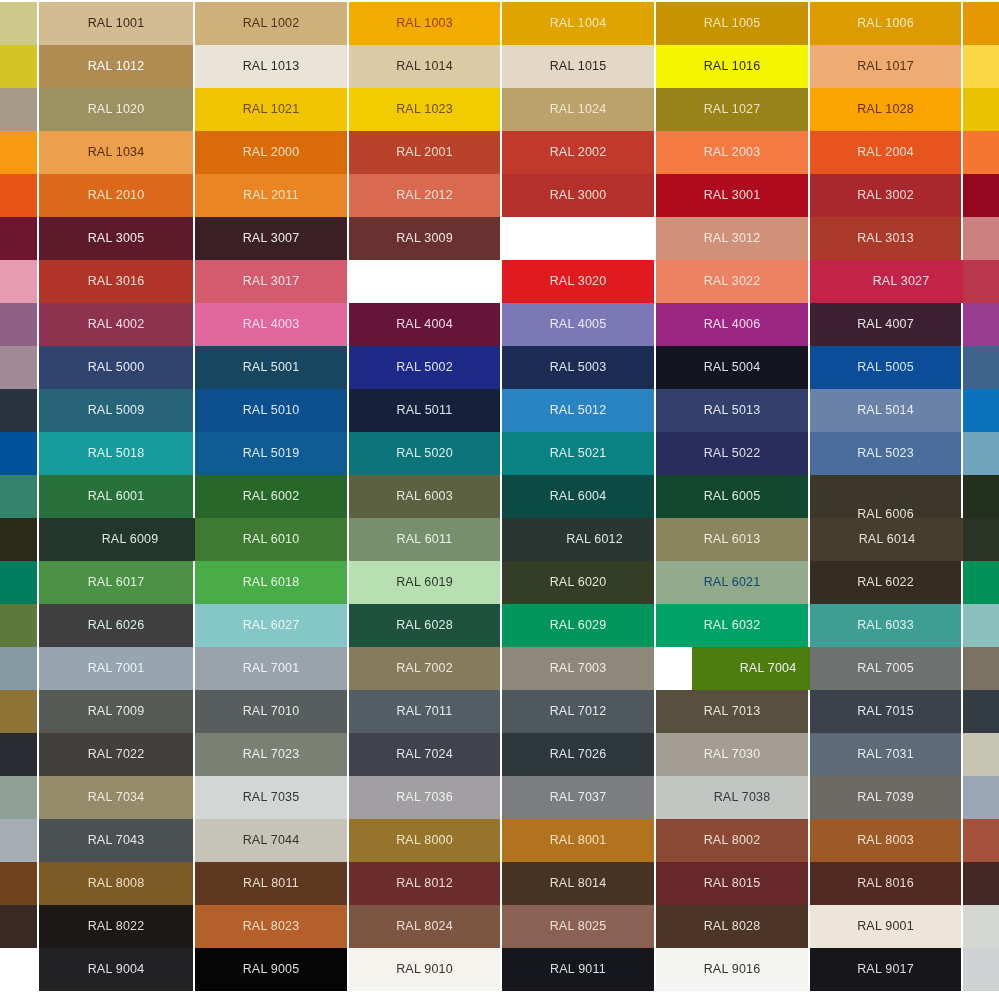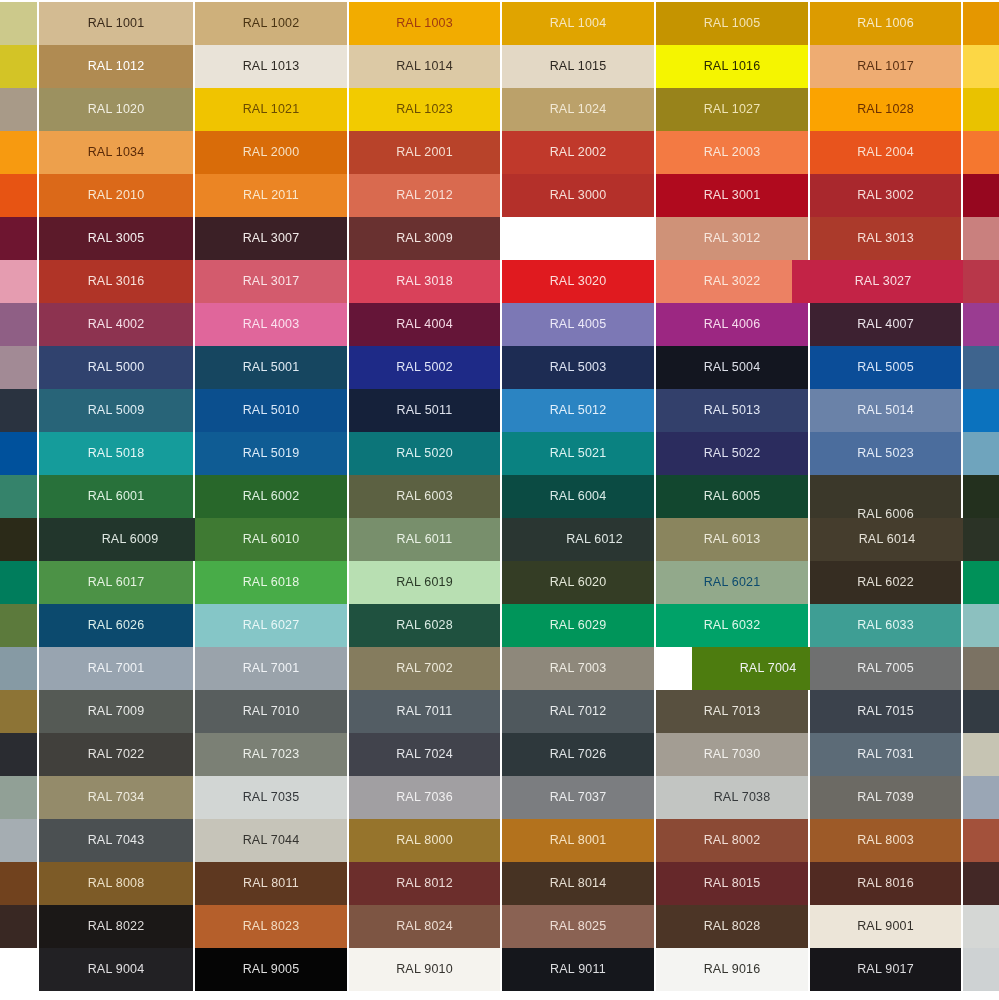--- a/index.html
+++ b/index.html
@@ -178,30 +178,27 @@
       <div class="swatch partial" style="left: 963px; width: 36px; background: rgb(201, 128, 126);"></div>
     </div>
     <div class="ral-row" style="top: 260px;">
       <div class="swatch partial" style="left: 0px; width: 37px; background: rgb(229, 156, 176);"></div>
       <div class="swatch" title="RAL 3016" style="left: 39px; width: 154px; background: rgb(176, 52, 39);">
         <span class="swatch-label" style="color: rgb(247, 224, 218);">RAL 3016</span>
       </div>
       <div class="swatch" title="RAL 3017" style="left: 195px; width: 152px; background: rgb(211, 91, 109);">
         <span class="swatch-label" style="color: rgb(250, 227, 230);">RAL 3017</span>
       </div>
-      <div class="swatch" title="RAL 3018" style="left: 349px; width: 151px; background: rgb(217, 65, 90);">
-        <span class="swatch-label" style="color: rgb(251, 224, 228);">RAL 3018</span>
-      </div>
       <div class="swatch" title="RAL 3020" style="left: 502px; width: 152px; background: rgb(224, 26, 31);">
         <span class="swatch-label" style="color: rgb(251, 220, 217);">RAL 3020</span>
       </div>
       <div class="swatch" title="RAL 3022" style="left: 656px; width: 152px; background: rgb(236, 129, 99);">
         <span class="swatch-label" style="color: rgb(251, 230, 218);">RAL 3022</span>
       </div>
-      <div class="swatch" title="RAL 3027" style="left: 792px; width: 182px; background: rgb(195, 35, 70);">
+      <div class="swatch" title="RAL 3027" style="left: 810px; width: 182px; background: rgb(195, 35, 70);">
         <span class="swatch-label" style="color: rgb(249, 221, 225);">RAL 3027</span>
       </div>
       <div class="swatch partial" style="left: 963px; width: 36px; background: rgb(184, 55, 74);"></div>
     </div>
     <div class="ral-row" style="top: 303px;">
       <div class="swatch partial" style="left: 0px; width: 37px; background: rgb(143, 95, 133);"></div>
       <div class="swatch" title="RAL 4002" style="left: 39px; width: 154px; background: rgb(141, 51, 80);">
         <span class="swatch-label" style="color: rgb(246, 224, 232);">RAL 4002</span>
       </div>
       <div class="swatch" title="RAL 4003" style="left: 195px; width: 152px; background: rgb(224, 102, 155);">
@@ -348,21 +345,21 @@
       <div class="swatch" title="RAL 6021" style="left: 656px; width: 152px; background: rgb(146, 169, 139);">
         <span class="swatch-label" style="color: #0c4a6e; text-align: center;">RAL 6021</span>
       </div>
       <div class="swatch" title="RAL 6022" style="left: 810px; width: 151px; background: rgb(54, 45, 34);">
         <span class="swatch-label" style="color: rgb(226, 222, 213);">RAL 6022</span>
       </div>
       <div class="swatch partial" style="left: 963px; width: 36px; background: rgb(0, 145, 89);"></div>
     </div>
     <div class="ral-row" style="top: 604px;">
       <div class="swatch partial" style="left: 0px; width: 37px; background: rgb(92, 122, 60);"></div>
-      <div class="swatch" title="RAL 6026" style="left: 39px; width: 154px; background: #0c4a6e;">
+      <div class="swatch" title="RAL 6026" style="left: 39px; width: 154px; background: #404040;">
         <span class="swatch-label" style="color: rgb(218, 238, 234);">RAL 6026</span>
       </div>
       <div class="swatch" title="RAL 6027" style="left: 195px; width: 152px; background: rgb(133, 198, 199);">
         <span class="swatch-label" style="color: rgb(233, 247, 247);">RAL 6027</span>
       </div>
       <div class="swatch" title="RAL 6028" style="left: 349px; width: 151px; background: rgb(31, 81, 63);">
         <span class="swatch-label" style="color: rgb(220, 236, 229);">RAL 6028</span>
       </div>
       <div class="swatch" title="RAL 6029" style="left: 502px; width: 152px; background: rgb(0, 149, 90);">
         <span class="swatch-label" style="color: rgb(221, 244, 231);">RAL 6029</span>

